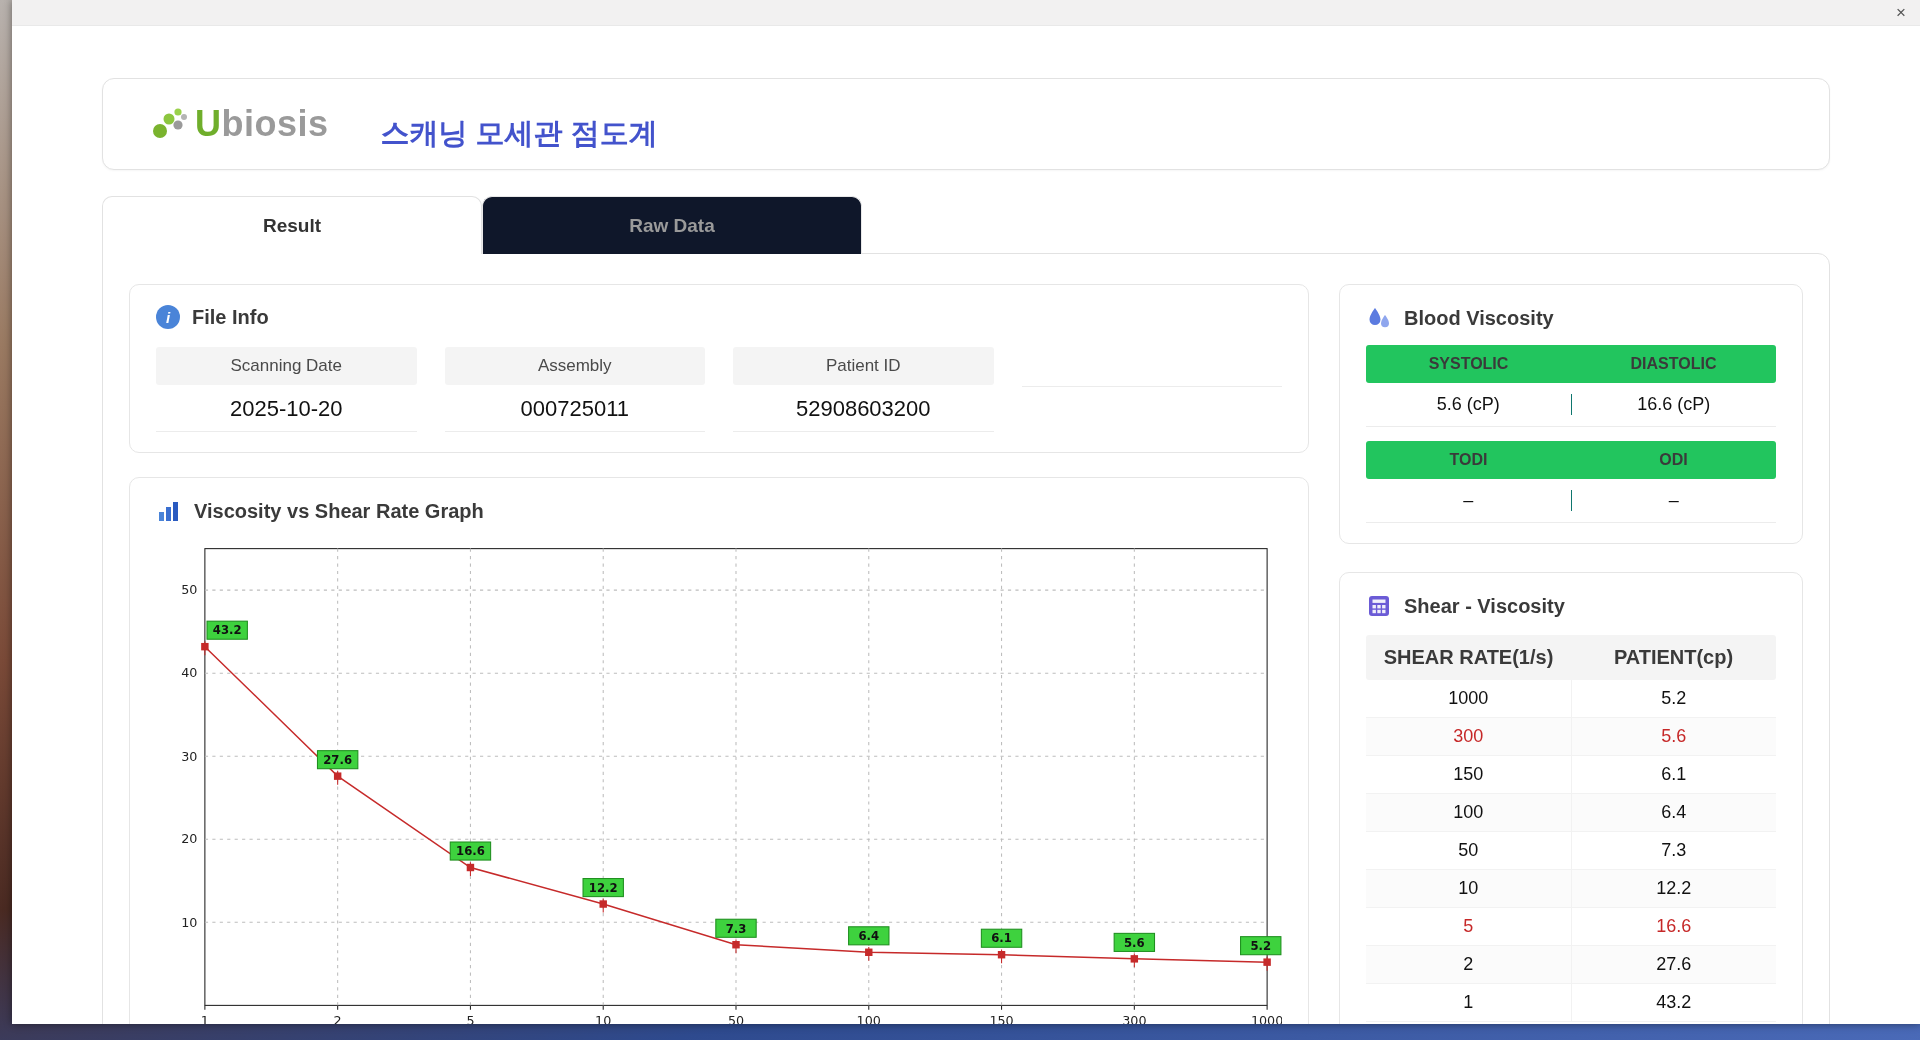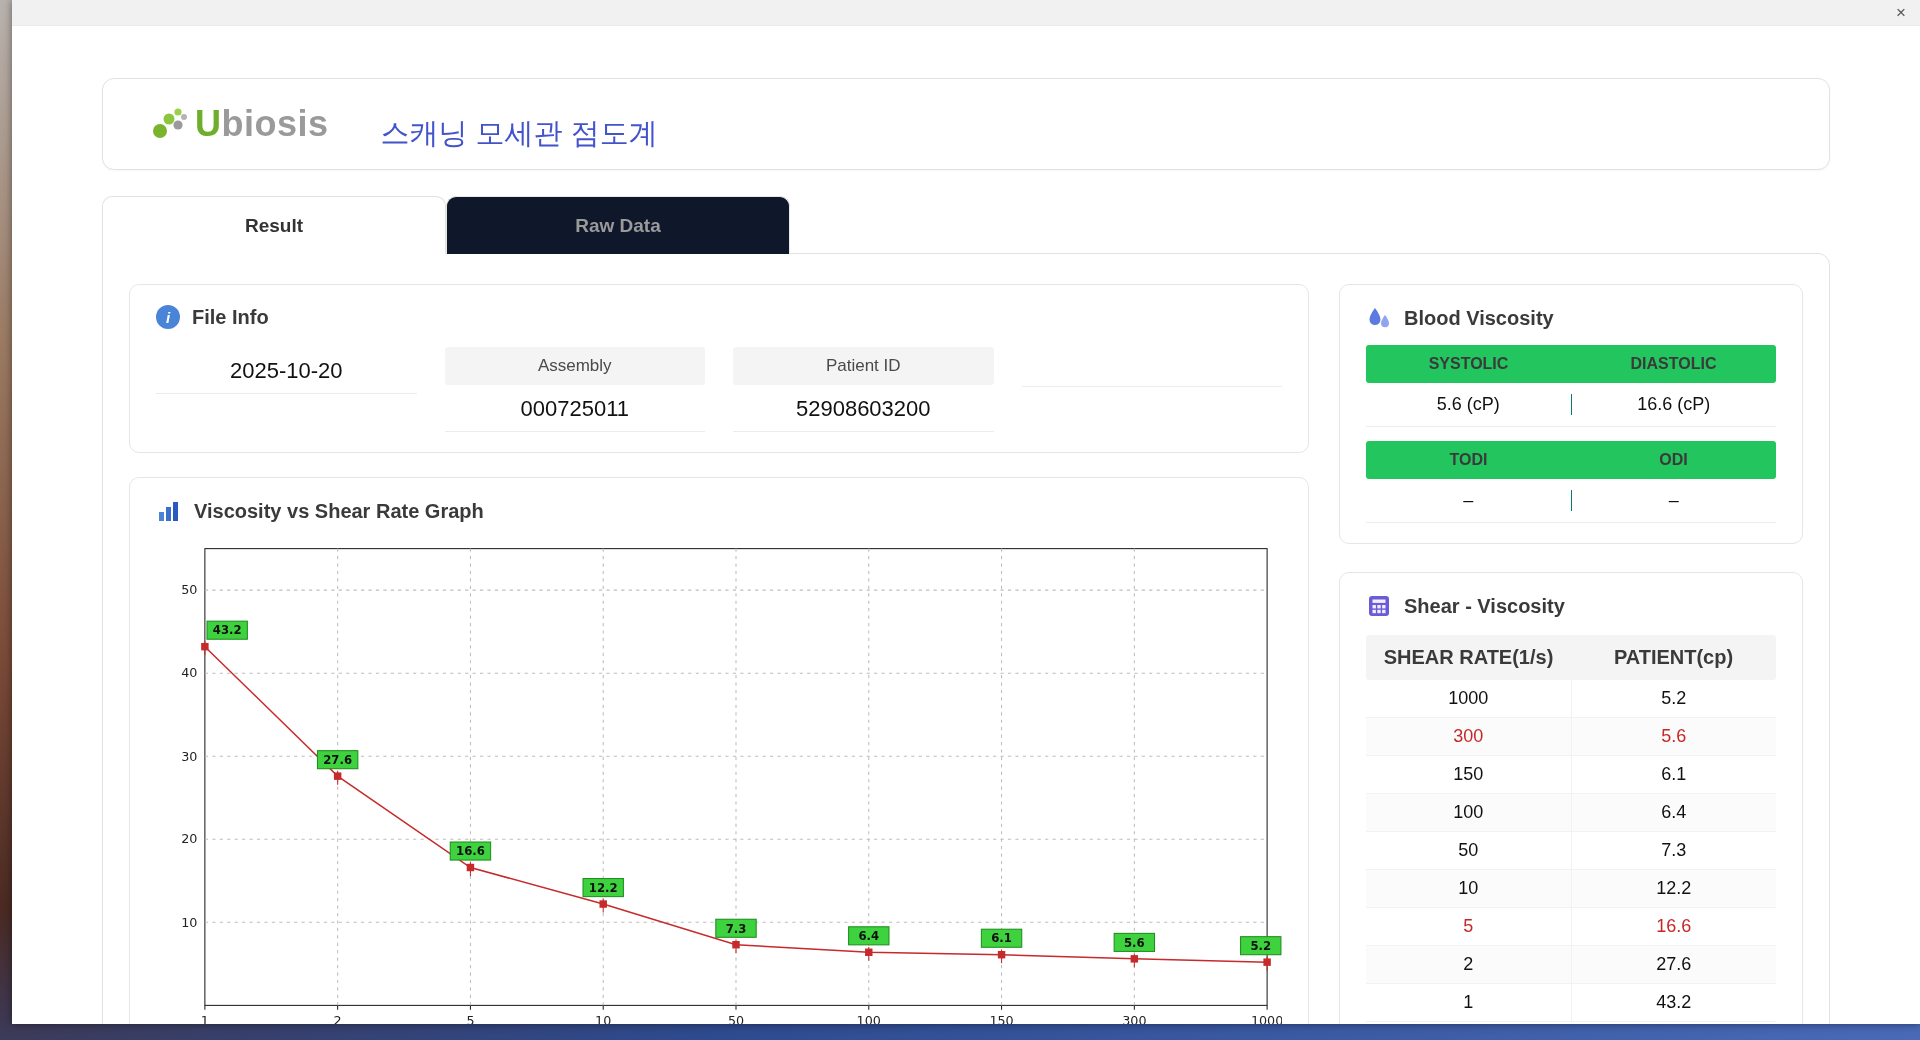--- a/index.html
+++ b/index.html
@@ -13,24 +13,24 @@
     display:flex; justify-content:flex-end; align-items:center; padding:0 14px; }
   .close-btn { color:#555; font-size:17px; line-height:1; cursor:default; }
 
   .content { padding:52px 90px 0; }
 
   .header-card { height:92px; border:1px solid #e2e2e2; border-radius:12px; background:#fff;
     display:flex; align-items:center; padding:0 46px; gap:52px; box-shadow:0 1px 2px rgba(0,0,0,.04); }
   .logo { display:flex; align-items:center; gap:4px; }
   .logo-text { font-size:36px; font-weight:600; color:#9a9a9a; letter-spacing:.5px; }
   .logo-text .u { color:#6fae2b; }
-  .app-title { font-size:29px; font-weight:400; color:#4353cc;margin-top:20px; }
+  .app-title { font-size:29px; font-weight:700; color:#4353cc;margin-top:20px; }
 
   .tabs { display:flex; }
-  .tab { width:344px; height:58px; display:flex; align-items:center; justify-content:center;
+  .tab { width:380px; height:58px; display:flex; align-items:center; justify-content:center;
     font-size:19px; border-radius:10px 10px 0 0; cursor:default; }
   .tab.active { background:#fff; border:1px solid #e2e2e2; border-bottom:0;
     color:#333; font-weight:700; position:relative; z-index:2; }
   .tab.inactive { background:#0f172a; border:1px solid #e8e8e8; border-bottom:0;
     color:#9a9a9a; font-weight:600; }
 
   .main-panel { margin-top:-1px; border:1px solid #e2e2e2; border-radius:0 12px 12px 12px;
     background:#fff; padding:30px 26px 26px; display:flex; gap:30px; min-height:726px; }
   .left-col { flex:1; display:flex; flex-direction:column; gap:24px; }
   .right-col { width:464px; display:flex; flex-direction:column; gap:28px; }
@@ -107,20 +107,21 @@
 
       <div class="left-col">
 
         <div class="card">
           <div class="card-title">
             <span class="icon-info">i</span>
             <span>File Info</span>
           </div>
           <div class="fields">
             <div class="field">
+              <div class="field-label">Scanning Date</div>
               <div class="field-value">2025-10-20</div>
             </div>
             <div class="field">
               <div class="field-label">Assembly</div>
               <div class="field-value">000725011</div>
             </div>
             <div class="field">
               <div class="field-label">Patient ID</div>
               <div class="field-value">52908603200</div>
             </div>

